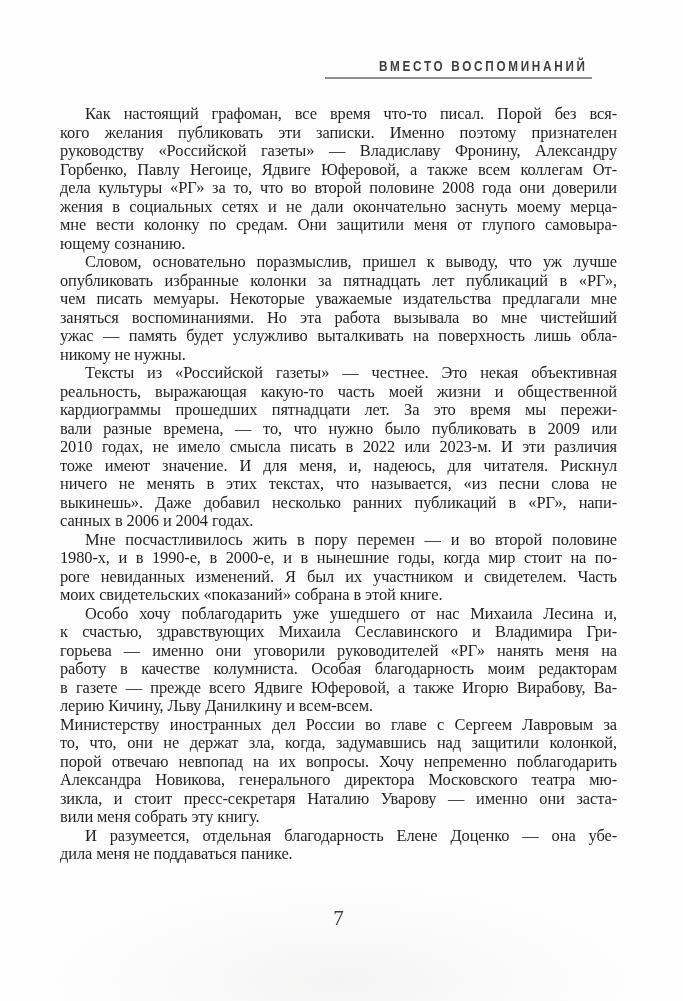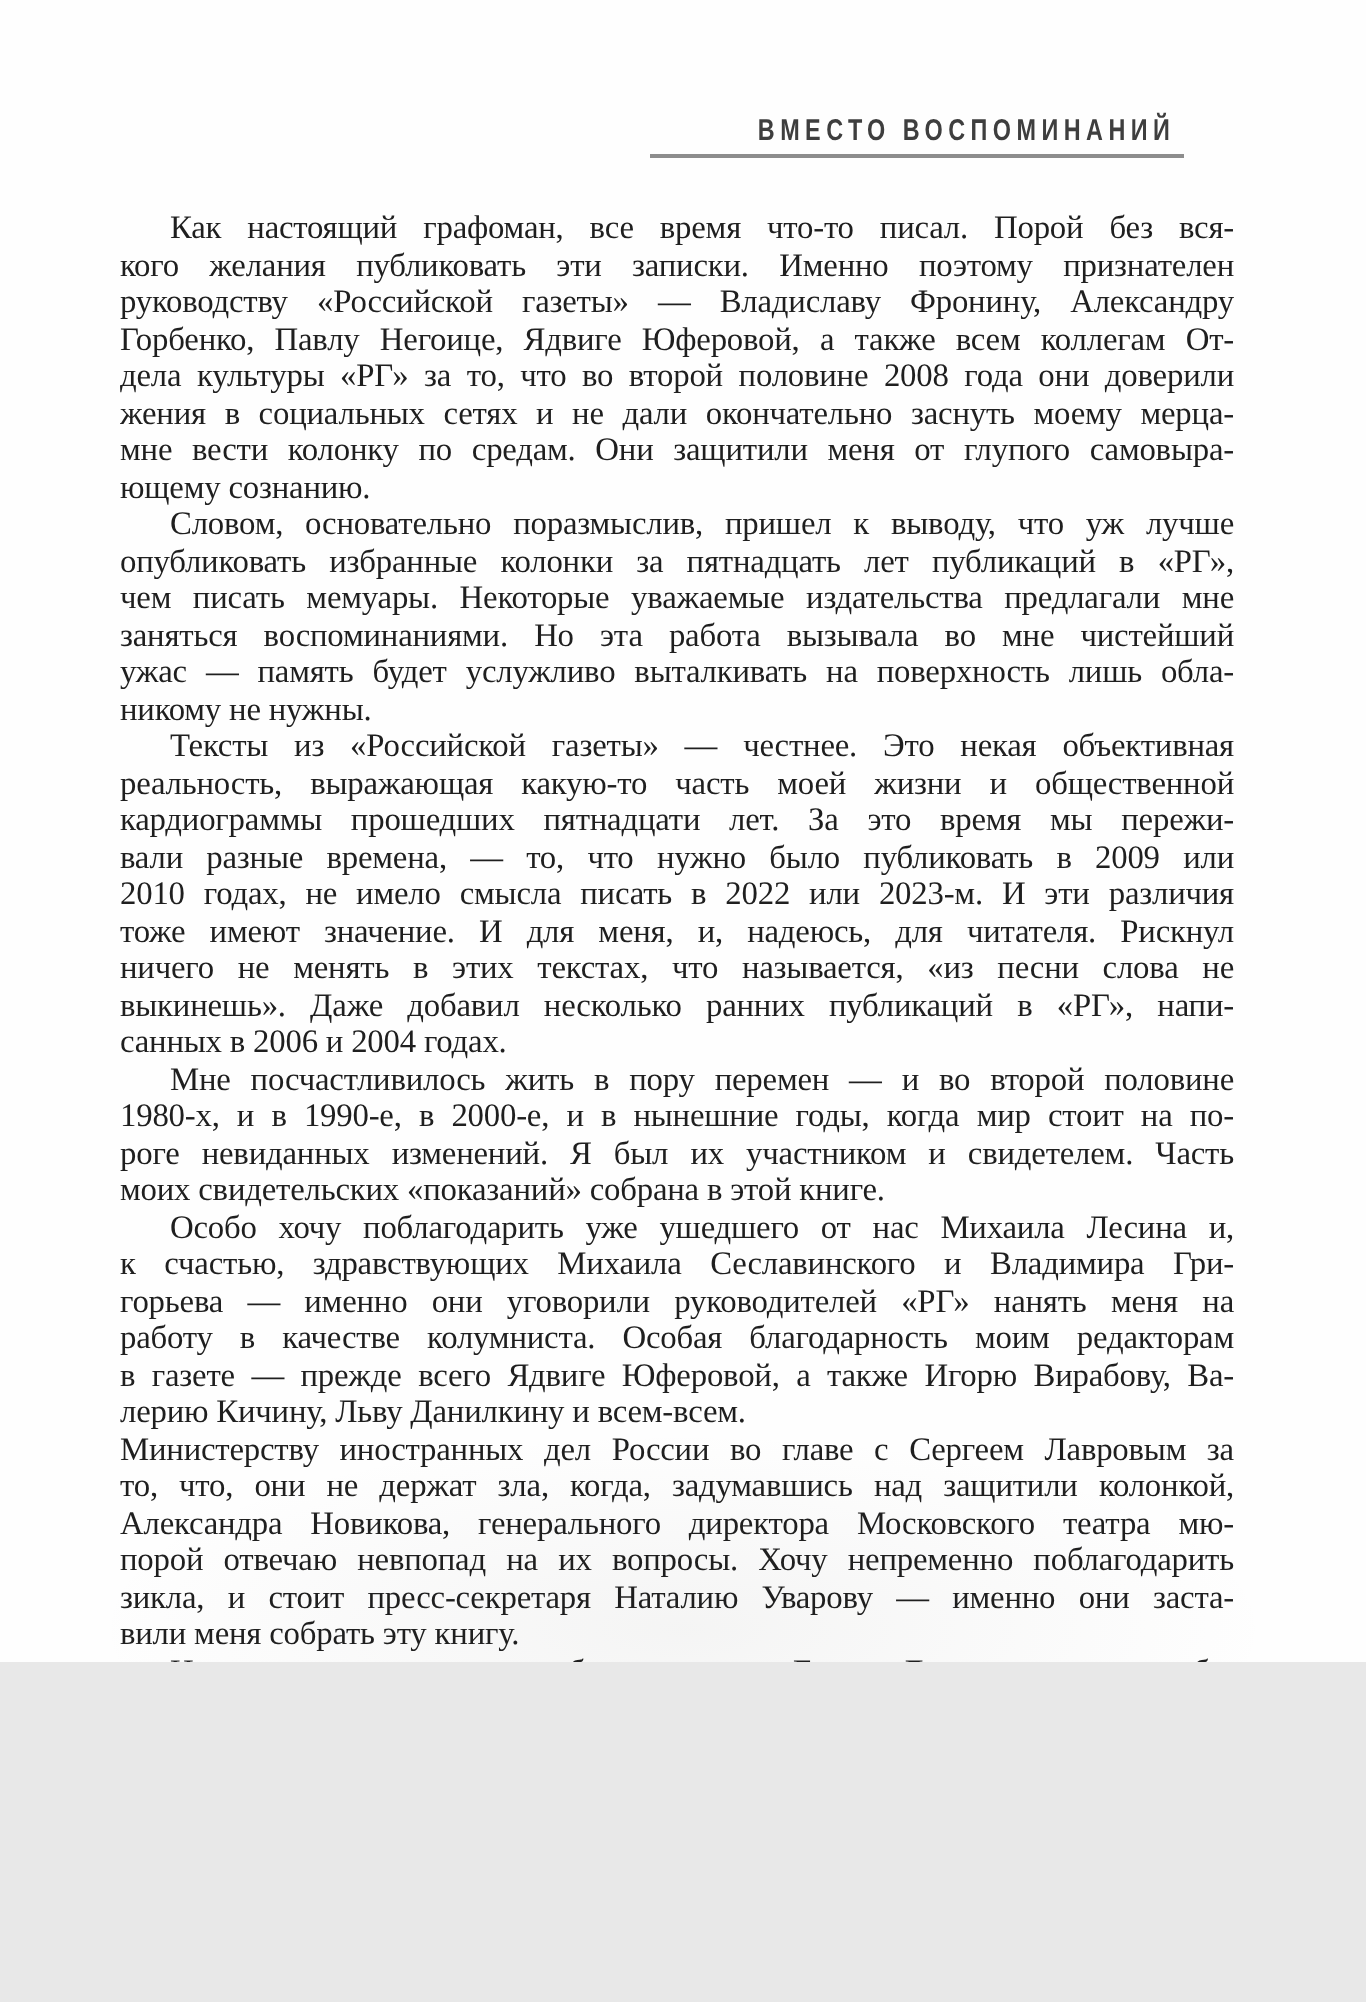--- a/index.html
+++ b/index.html
@@ -4,21 +4,21 @@
 <title>Book page</title>
 <style>
   html, body {
     margin: 0;
     padding: 0;
     background: #e8e8e8;
   }
   .page {
     position: relative;
     width: 683px;
-    height: 831px;
+    height: 1001px;
     margin: 0 auto;
     background: #fefefe;
     background-image: radial-gradient(ellipse 420px 140px at 50% 98%, rgba(120,120,115,0.07), rgba(0,0,0,0) 70%);
     overflow: hidden;
     font-family: "Liberation Serif", "DejaVu Serif", serif;
     color: #1f1f1f;
   }
 
   
   .running-header {
@@ -124,22 +124,22 @@
         <div class="line first">Особо хочу поблагодарить уже ушедшего от нас Михаила Лесина и,</div>
         <div class="line">к счастью, здравствующих Михаила Сеславинского и Владимира Гри-</div>
         <div class="line">горьева — именно они уговорили руководителей «РГ» нанять меня на</div>
         <div class="line">работу в качестве колумниста. Особая благодарность моим редакторам</div>
         <div class="line">в газете — прежде всего Ядвиге Юферовой, а также Игорю Вирабову, Ва-</div>
         <div class="line last">лерию Кичину, Льву Данилкину и всем-всем.</div>
       </div>
       <div class="paragraph">
         <div class="line">Министерству иностранных дел России во главе с Сергеем Лавровым за</div>
         <div class="line">то, что, они не держат зла, когда, задумавшись над защитили колонкой,</div>
+        <div class="line">порой отвечаю невпопад на их вопросы. Хочу непременно поблагодарить</div>
         <div class="line">Александра Новикова, генерального директора Московского театра мю-</div>
-        <div class="line">порой отвечаю невпопад на их вопросы. Хочу непременно поблагодарить</div>
         <div class="line">зикла, и стоит пресс-секретаря Наталию Уварову — именно они заста-</div>
         <div class="line last">вили меня собрать эту книгу.</div>
       </div>
       <div class="paragraph">
         <div class="line first">И разумеется, отдельная благодарность Елене Доценко — она убе-</div>
         <div class="line last">дила меня не поддаваться панике.</div>
       </div>
     </div>
 
   <div class="page-number">7</div>

